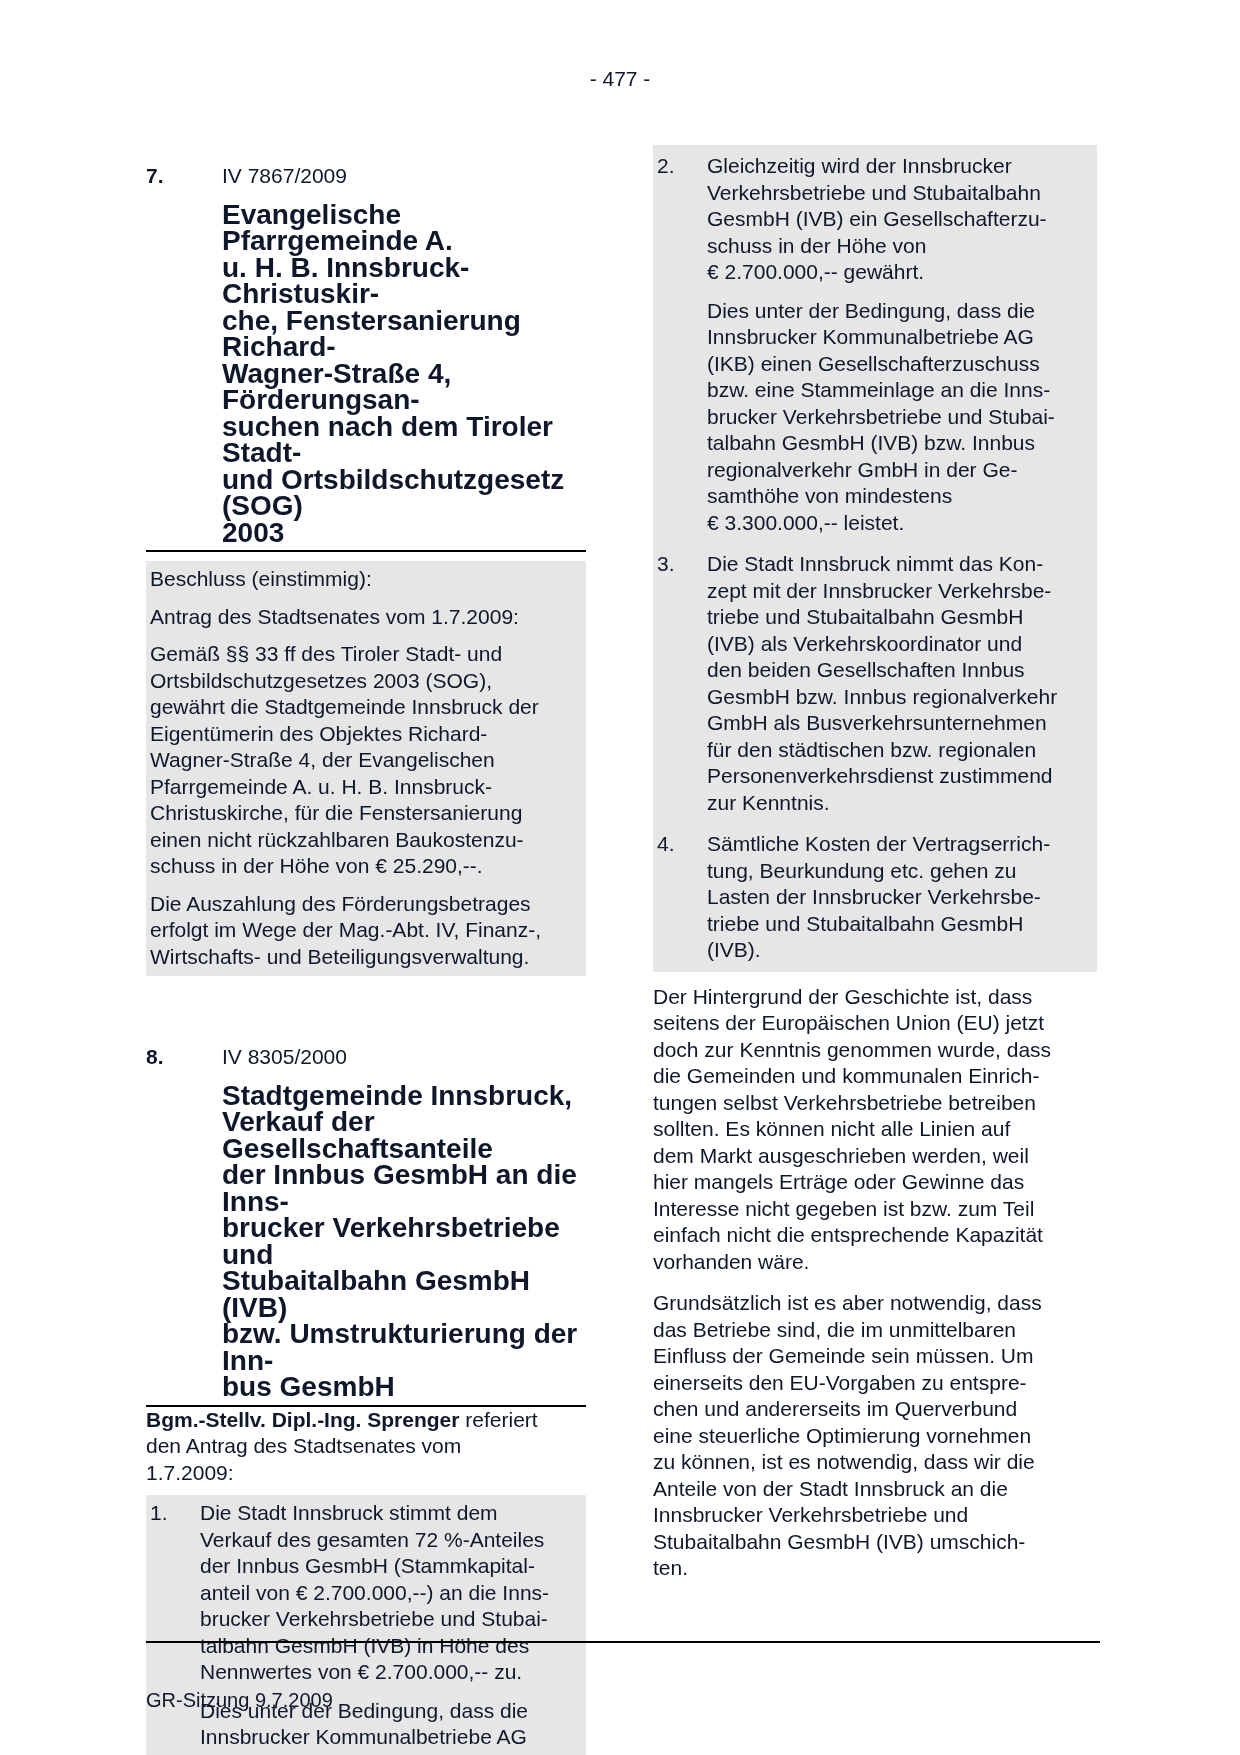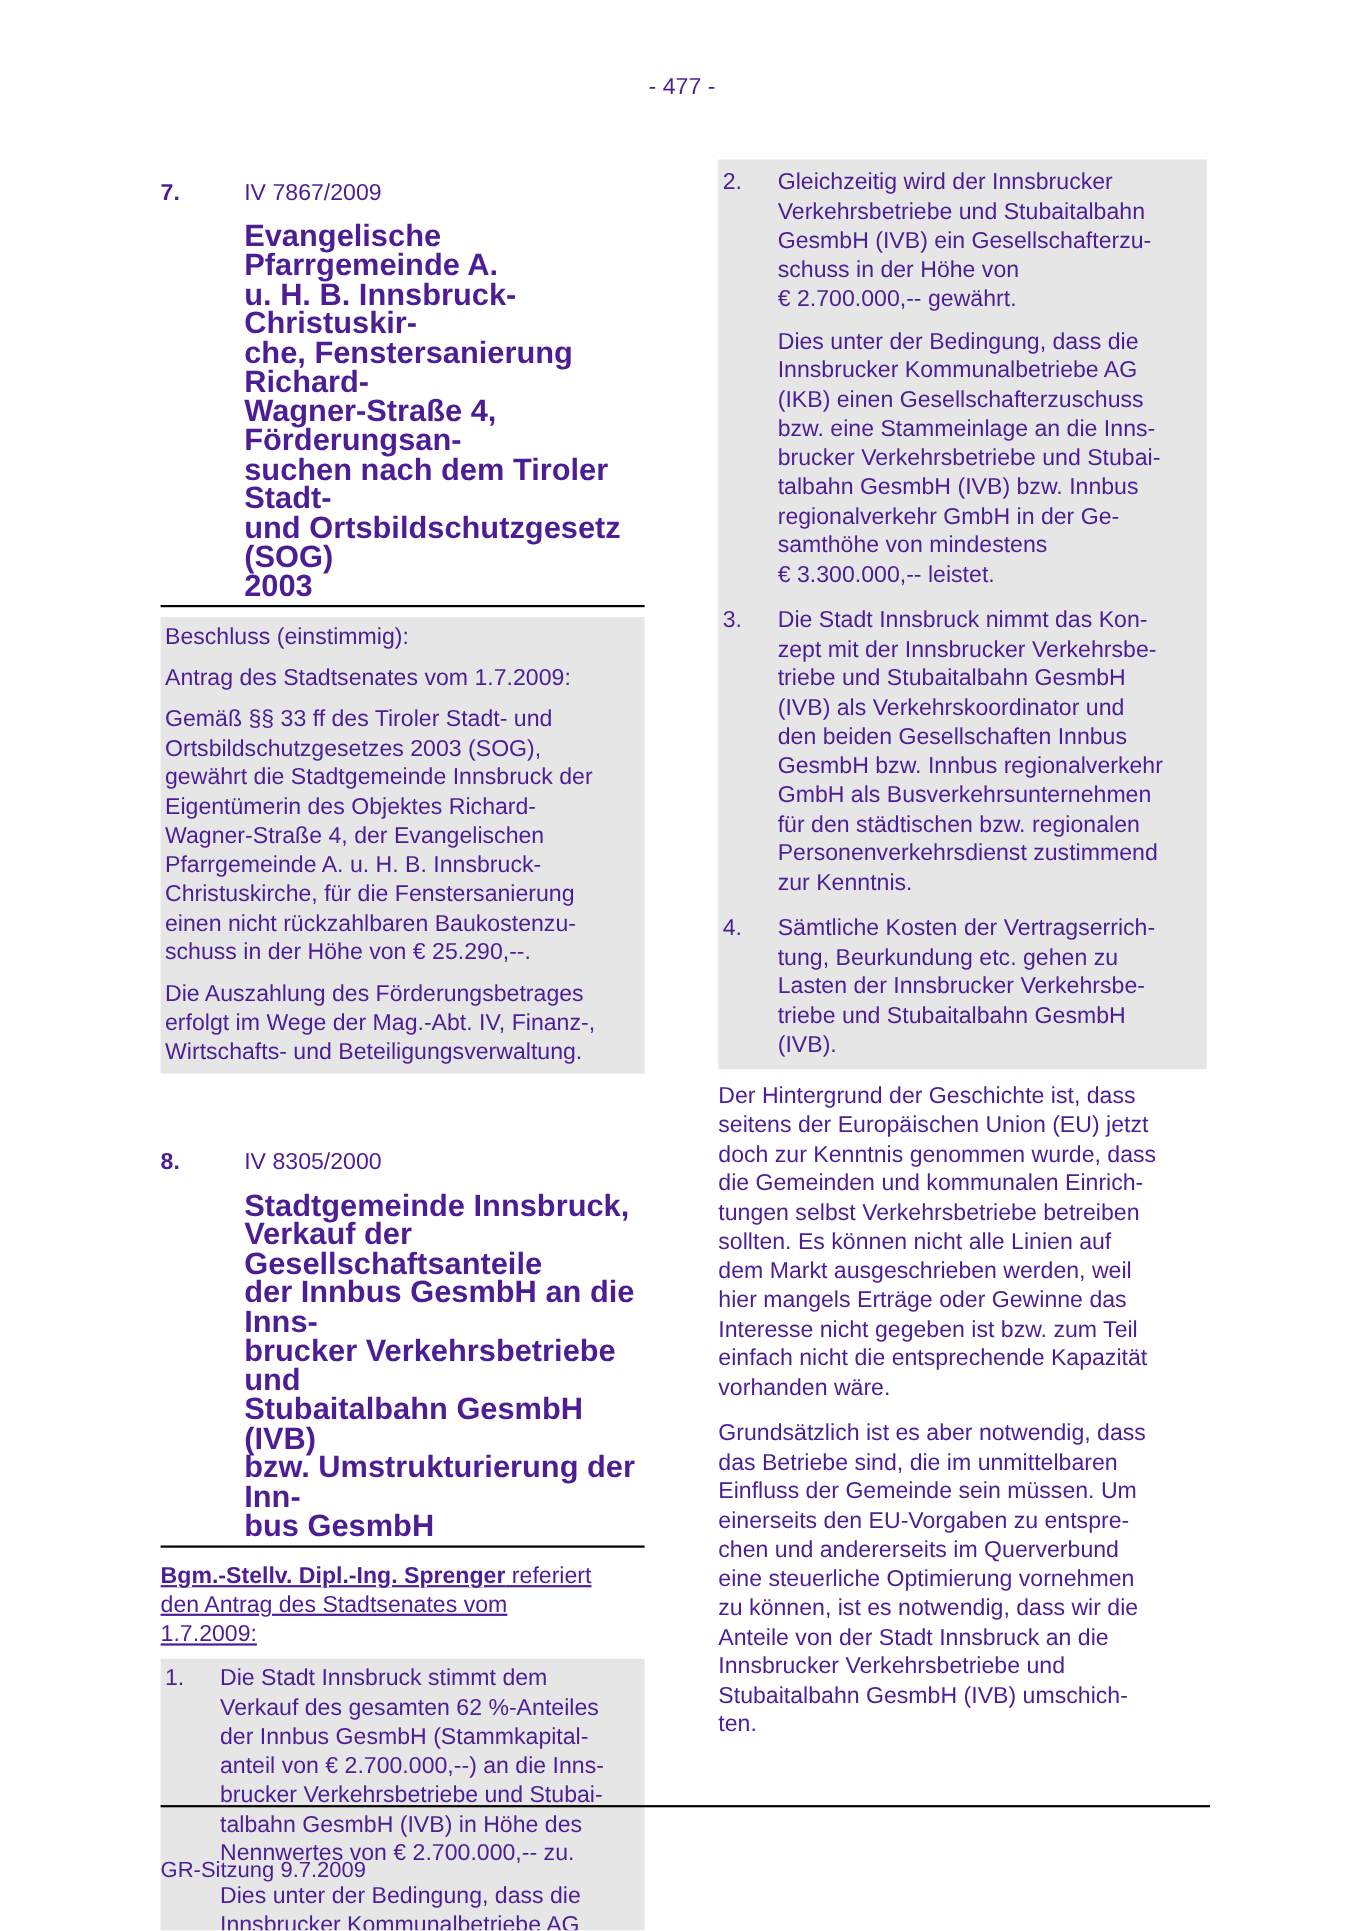--- a/index.html
+++ b/index.html
@@ -1,21 +1,21 @@
 <!DOCTYPE html>
 <html lang="de"><head>
 <meta charset="utf-8">
 <style>
   html,body{margin:0;padding:0;background:#ffffff;}
   .page{
     position:relative;
     width:1240px;height:1755px;
     background:#ffffff;
     font-family:"Liberation Sans","DejaVu Sans",sans-serif;
-    color:#4c1d95;
+    color:#0f172a;
     font-size:21px;
     line-height:26.5px;
     overflow:hidden;
   }
   .pre{white-space:pre-line;}
   .bold{font-weight:bold;}
   .pageno{
     position:absolute;top:66px;left:0;width:1240px;
     text-align:center;
   }
@@ -35,21 +35,21 @@
   }
   .graybox p{margin:0 0 11px 0;}
   .graybox p:last-child{margin-bottom:0;}
   .listitem{display:flex;align-items:flex-start;}
   .listitem .lno{flex:0 0 50px;}
   .listitem .libody{flex:1 1 auto;}
   .libody p{margin:0 0 12px 0;}
   .libody p:last-child{margin-bottom:0;}
   .gap-item{margin-top:15px;}
   .item8{margin-top:68px;}
-  .speaker{margin-top:13px;text-decoration:underline;}
+  .speaker{}
   .flowpara{margin:12px 0 0 0;}
   .flowpara2{margin:15px 0 0 0;}
   .footer-rule{
     position:absolute;left:146px;top:1641px;width:954px;
     border:none;border-top:2px solid #000;height:0;margin:0;
   }
   .footer-label{
     position:absolute;left:146px;top:1647px;
     font-size:20px;
     margin-top:40px;
@@ -117,21 +117,21 @@
       <div><span class="bold">Bgm.-Stellv. Dipl.-Ing. Sprenger</span><span> referiert</span></div>
       <div>den Antrag des Stadtsenates vom</div>
       <div>1.7.2009:</div>
     </div>
 
     <div class="graybox">
       <div class="listitem">
         <span class="lno">1.</span>
         <div class="libody">
           <p class="pre">Die Stadt Innsbruck stimmt dem
-Verkauf des gesamten 62 %-Anteiles
+Verkauf des gesamten 72 %-Anteiles
 der Innbus GesmbH (Stammkapital-
 anteil von € 2.700.000,--) an die Inns-
 brucker Verkehrsbetriebe und Stubai-
 talbahn GesmbH (IVB) in Höhe des
 Nennwertes von € 2.700.000,-- zu.</p>
           <p class="pre">Dies unter der Bedingung, dass die
 Innsbrucker Kommunalbetriebe AG
 (IKB) ihre gesamten Anteile (55 %
 bzw. € 3.300.000,-- des Stammkapi-
 tals) der Innbus GesmbH an die Inns-

